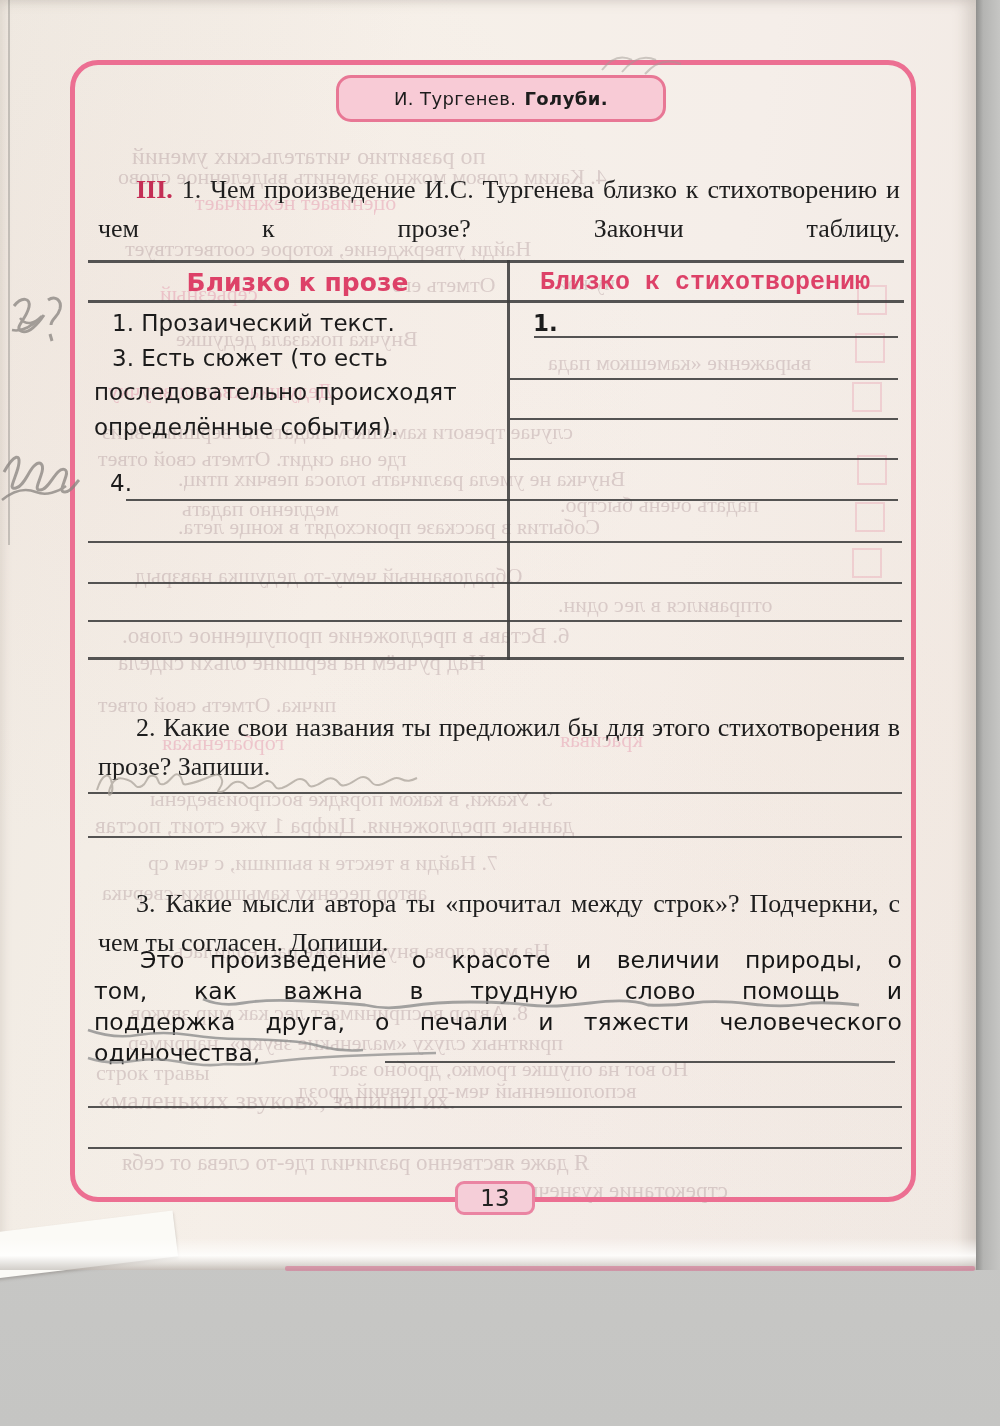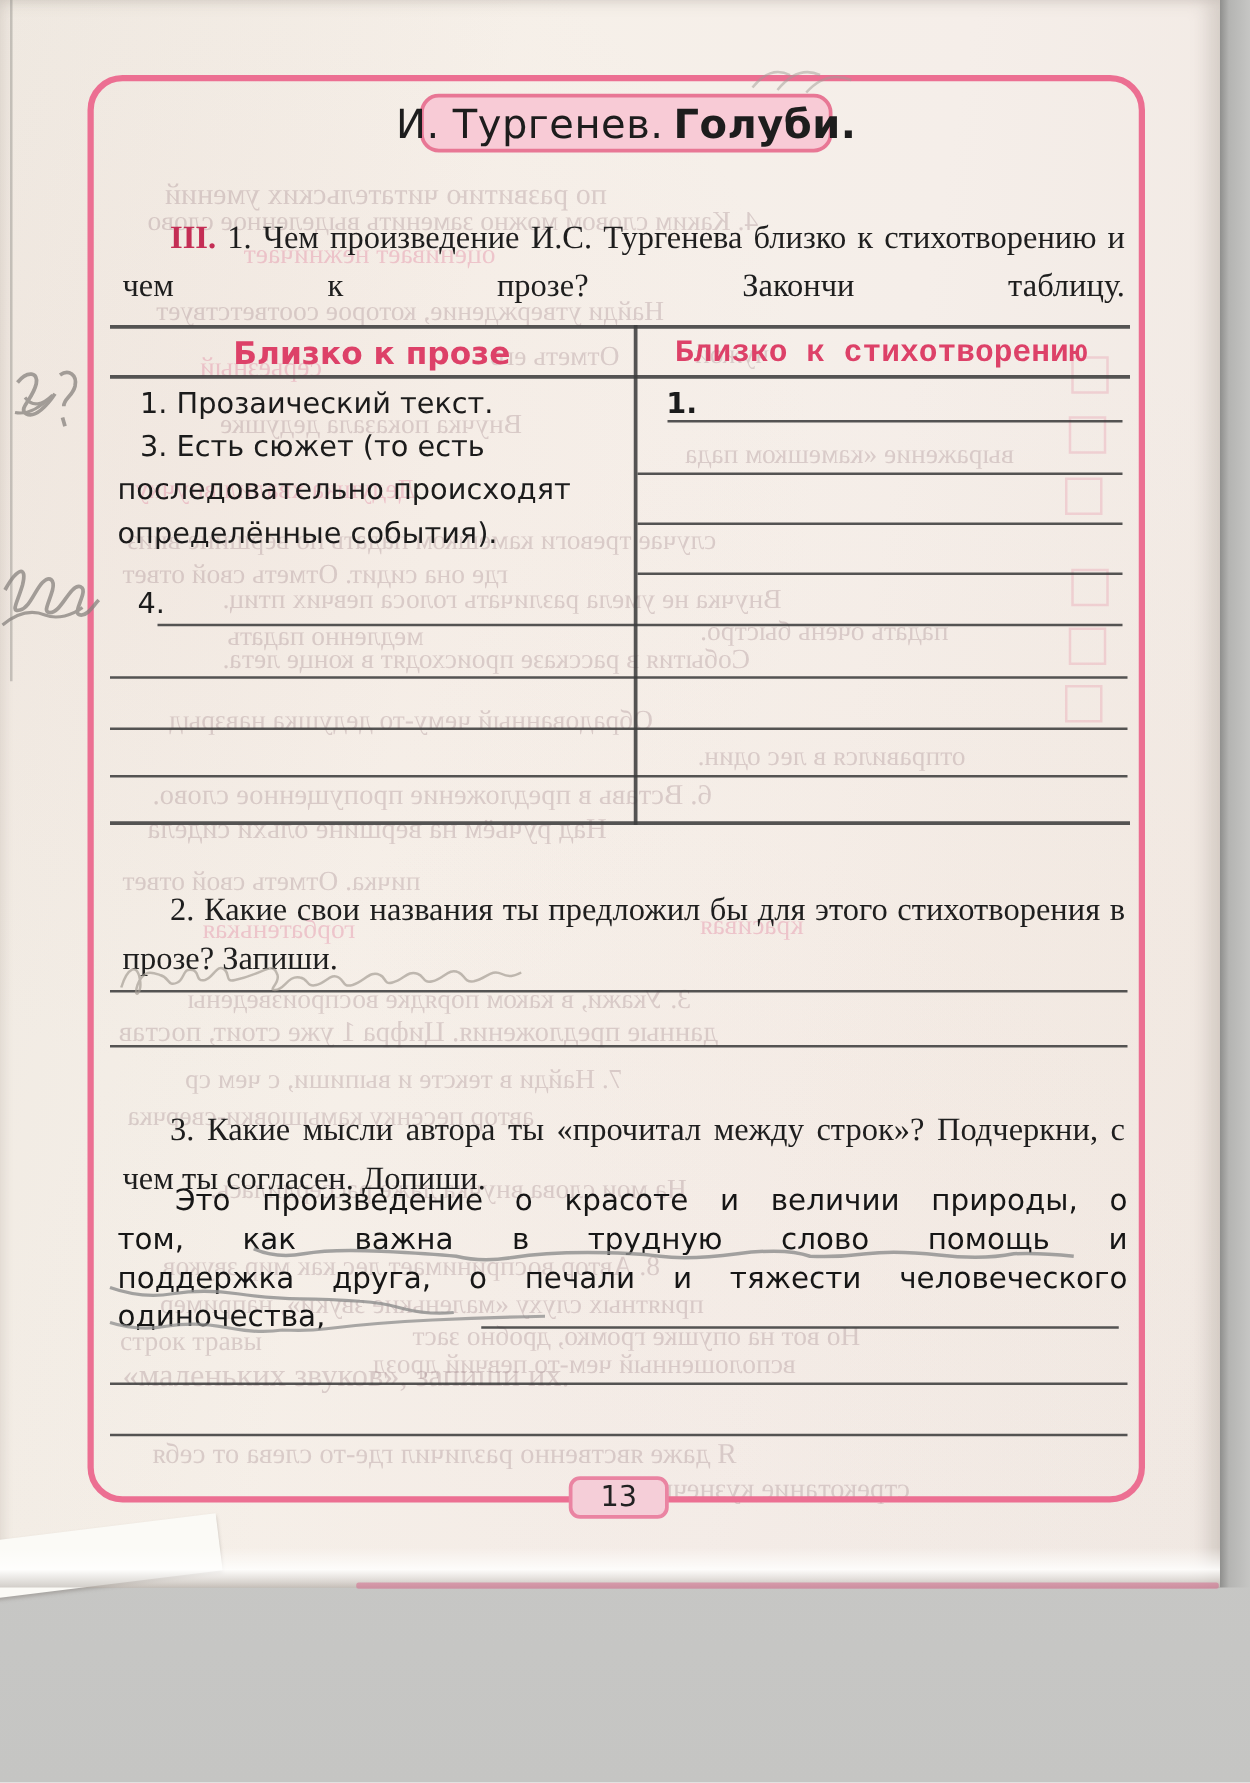--- a/index.html
+++ b/index.html
@@ -34,21 +34,21 @@
   .crease-v{position:absolute;left:8px;top:0;width:2px;height:545px;background:rgba(105,105,103,.32);}
   
   .frame{
     position:absolute;left:70px;top:60px;width:846px;height:1142px;
     border:5px solid #ec6f92;border-radius:28px;box-sizing:border-box;
   }
   .title-box{
     position:absolute;left:336px;top:75px;width:330px;height:47px;
     background:#f8cbd6;border:3px solid #e87795;border-radius:15px;box-sizing:border-box;
     display:flex;align-items:center;justify-content:center;
-    font-size:32px;color:#1d1d1d;letter-spacing:.4px;white-space:nowrap;
+    font-size:18px;color:#1d1d1d;letter-spacing:.4px;white-space:nowrap;
   }
   .title-box .bold{font-weight:bold;margin-left:8px;}
   .page-badge{
     position:absolute;left:455px;top:1181px;width:80px;height:34px;
     background:#f5ced8;border:3px solid #ea84a2;border-radius:9px;box-sizing:border-box;
     display:flex;align-items:center;justify-content:center;
     font-size:23px;color:#222;
   }
   
   .serif-q{

